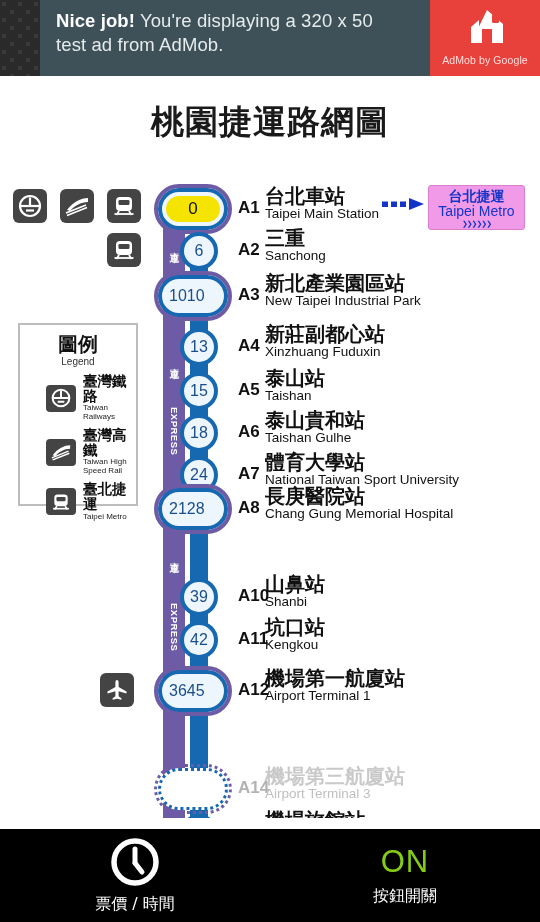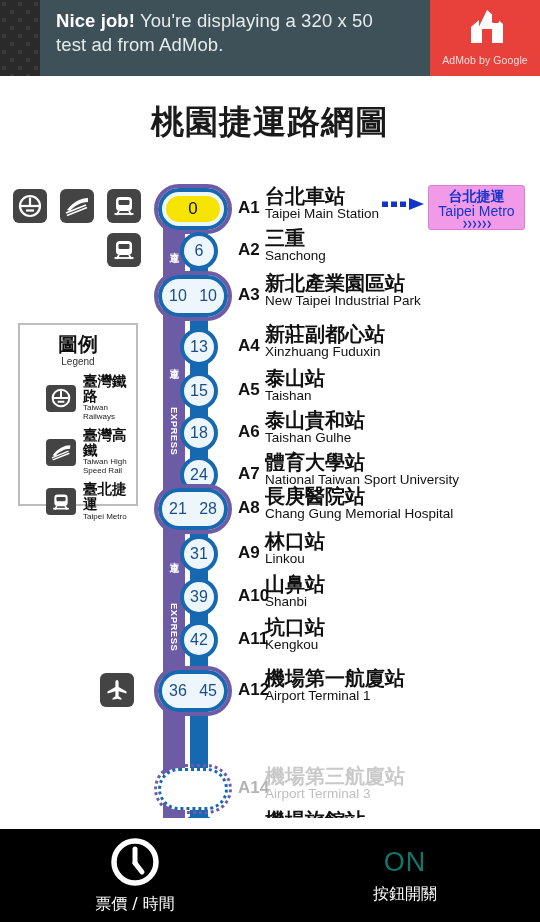--- a/index.html
+++ b/index.html
@@ -98,21 +98,21 @@
     position:absolute; left:180px; top:2px; width:38px; height:38px;
     border-radius:50%; background:#eef6fd; border: 4px solid #1669b0;
     display:flex; align-items:center; justify-content:center;
     color:#1a4e8a; font-size: 16px;
   }
   
   .marker-oval {
     position:absolute; left:158px; top:0px; width:70px; height:42px;
     border-radius: 21px; background:#eef6fd;
     border: 4px solid #1669b0; outline: 4px solid #6e5ba6; outline-offset: 0px;
-    display:flex; align-items:center; justify-content:space-between;
+    display:flex; align-items:center; justify-content:flex-start;
     color:#1a4e8a; font-size: 16px; padding: 0 7px;
   }
   .marker-oval.single { justify-content:center; }
   .marker-oval .yellow-fill {
     position:absolute; left:4px; top:4px; right:4px; bottom:4px;
     border-radius: 17px; background:#f5e400;
     display:flex; align-items:center; justify-content:center;
     color:#111; font-size: 17px;
   }
   .marker-dashed {
@@ -150,21 +150,21 @@
   #bottom-bar {
     position:absolute; left:0; top:829px; width:540px; height:93px; background:#000;
     display:flex; align-items:center;
   }
   #bottom-left { width:270px; display:flex; flex-direction:column; align-items:center; }
   #bottom-right { width:270px; display:flex; flex-direction:column; align-items:center; }
   #bottom-left .label, #bottom-right .label {
     color:#fff; font-size: 16px; margin-top: 6px;
     font-family:"DejaVu Sans","Liberation Sans",sans-serif;
   }
-  #toggle-state { color:#0f766e; font-size: 27px; letter-spacing:1px; }
+  #toggle-state { color:#84cc16; font-size: 31px; letter-spacing:1px; }
   #white-strip { position:absolute; left:0; top:818px; width:540px; height:11px; background:#fff; }
 </style>
 </head>
 <body>
 
 <div id="root">
 
   <div id="ad-banner">
     <div id="ad-spacer-left"></div>
     <div id="ad-text-area">
@@ -383,30 +383,20 @@
         <span>21</span>
         <span>28</span>
       </div>
       <div class="code">A8</div>
       <div class="names">
         <div class="zh">長庚醫院站</div>
         <div class="en">Chang Gung Memorial Hospital</div>
       </div>
     </div>
 
-    <div class="station" style="top:353px;">
-      <div class="marker-circle">
-          <span>31</span>
-        </div>
-      <div class="code">A9</div>
-      <div class="names">
-        <div class="zh">林口站</div>
-        <div class="en">Linkou</div>
-      </div>
-    </div>
 
     <div class="station" style="top:396px;">
       <div class="marker-circle">
           <span>39</span>
         </div>
       <div class="code">A10</div>
       <div class="names">
         <div class="zh">山鼻站</div>
         <div class="en">Shanbi</div>
       </div>

